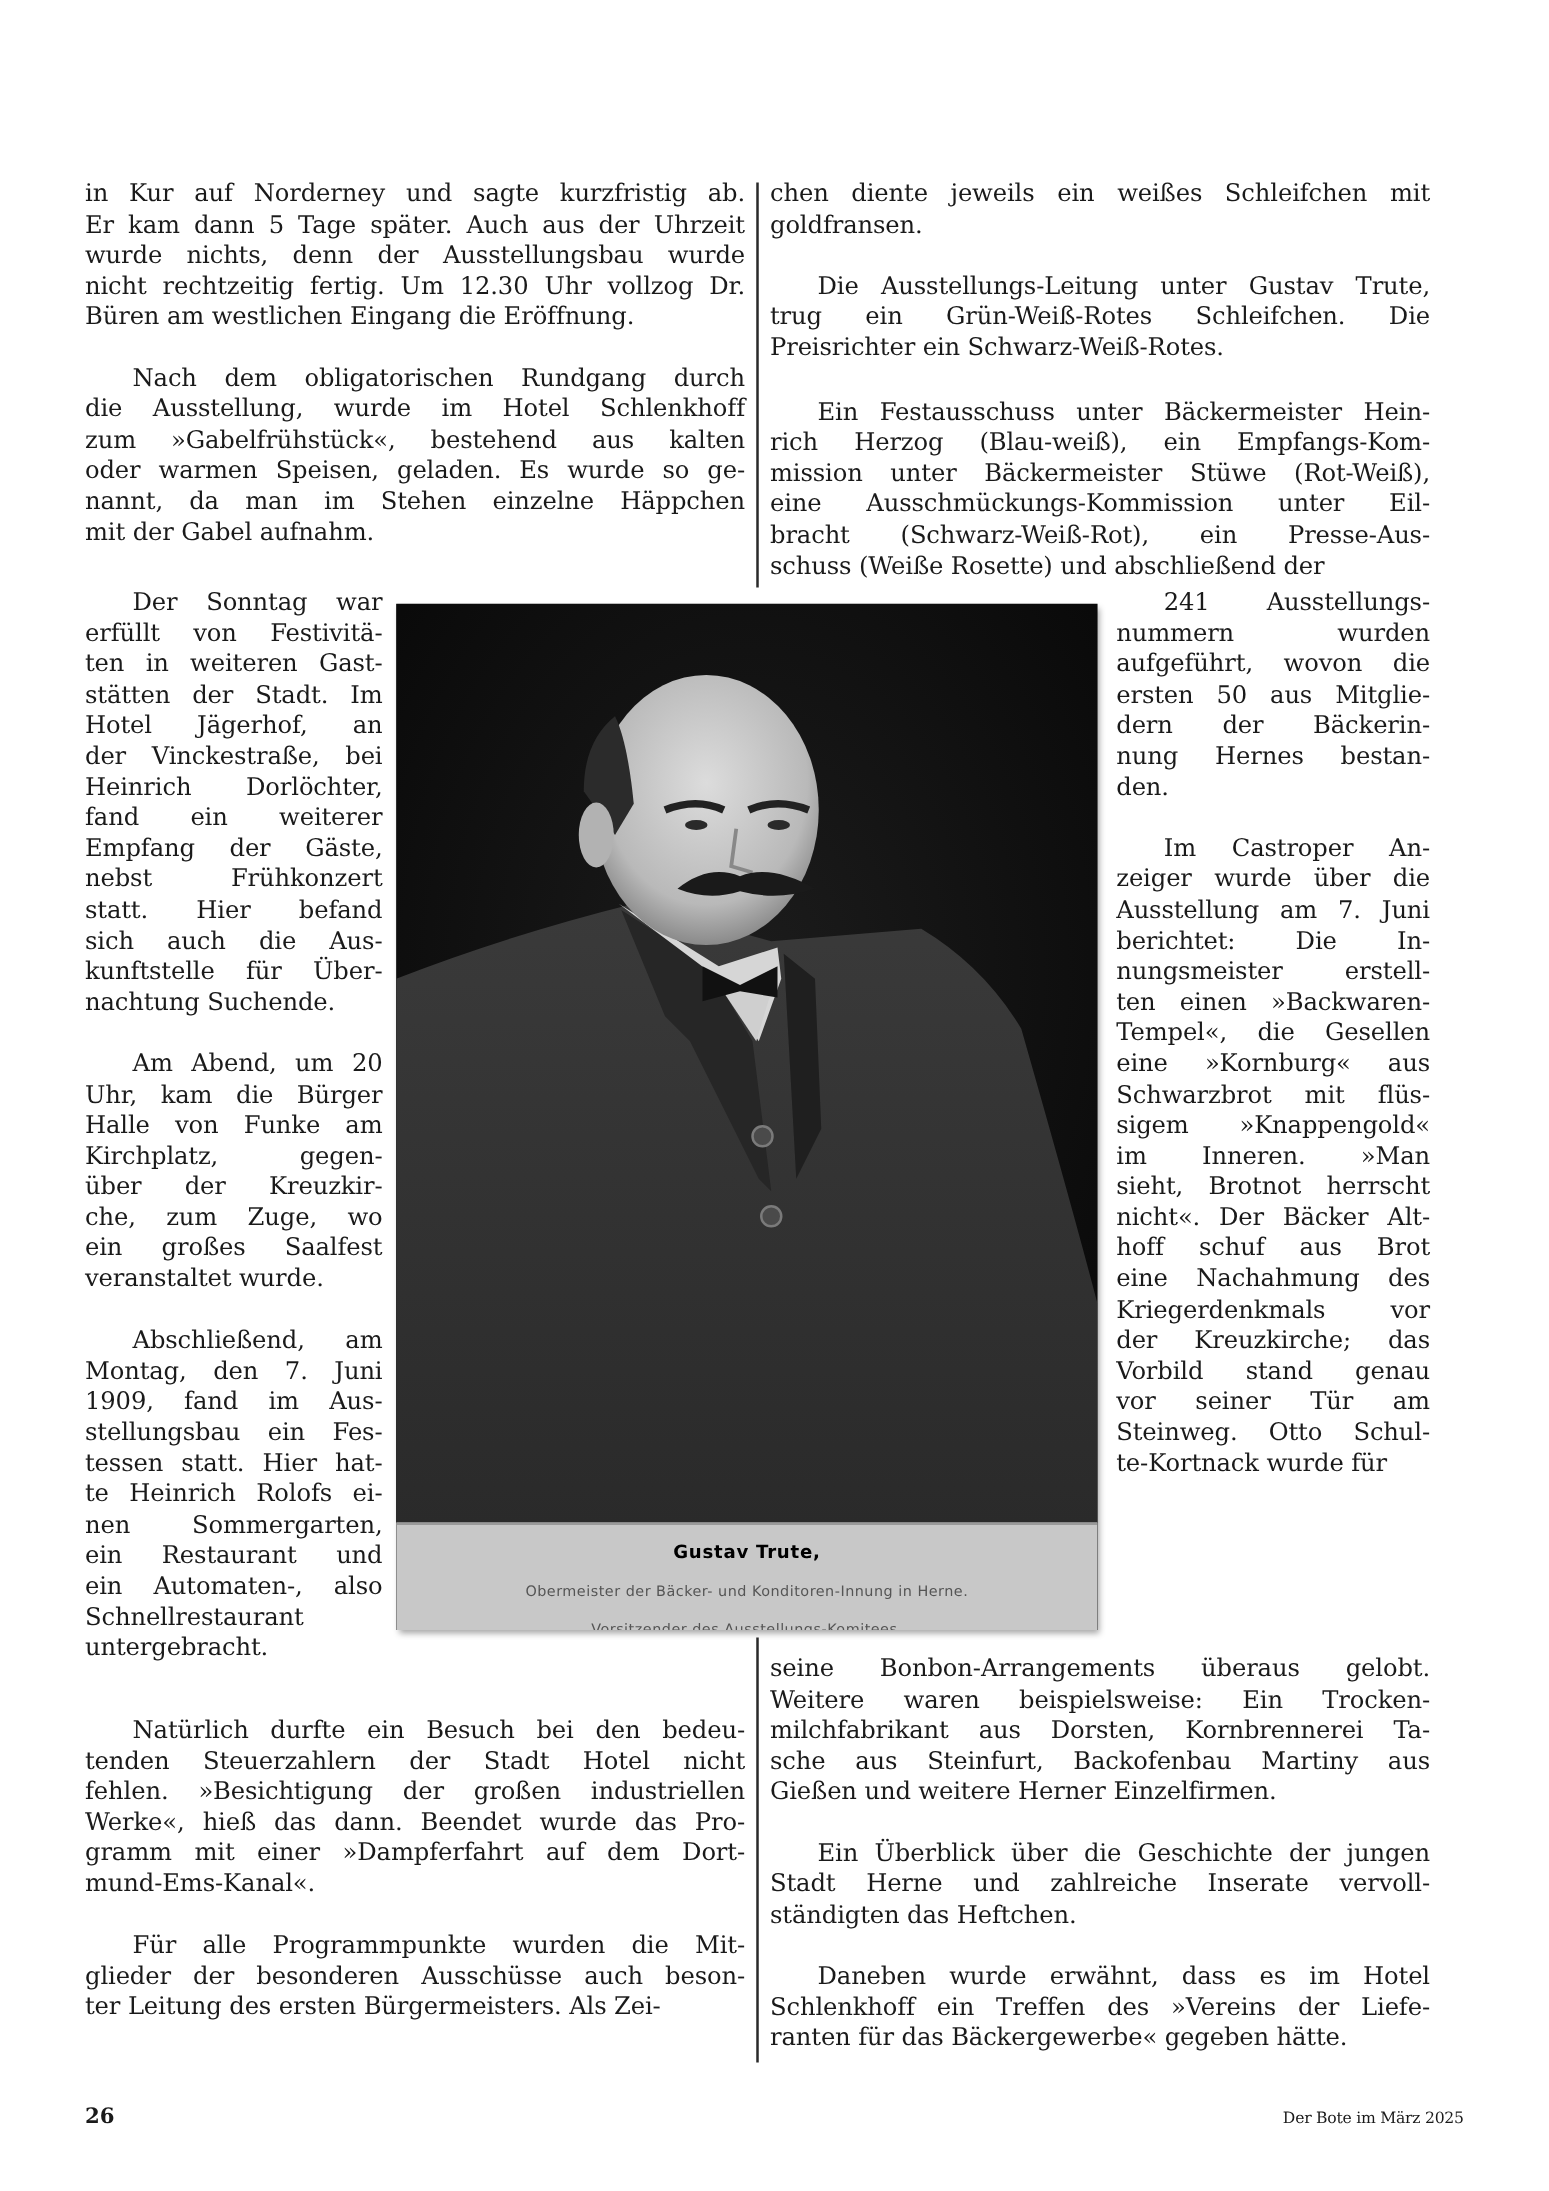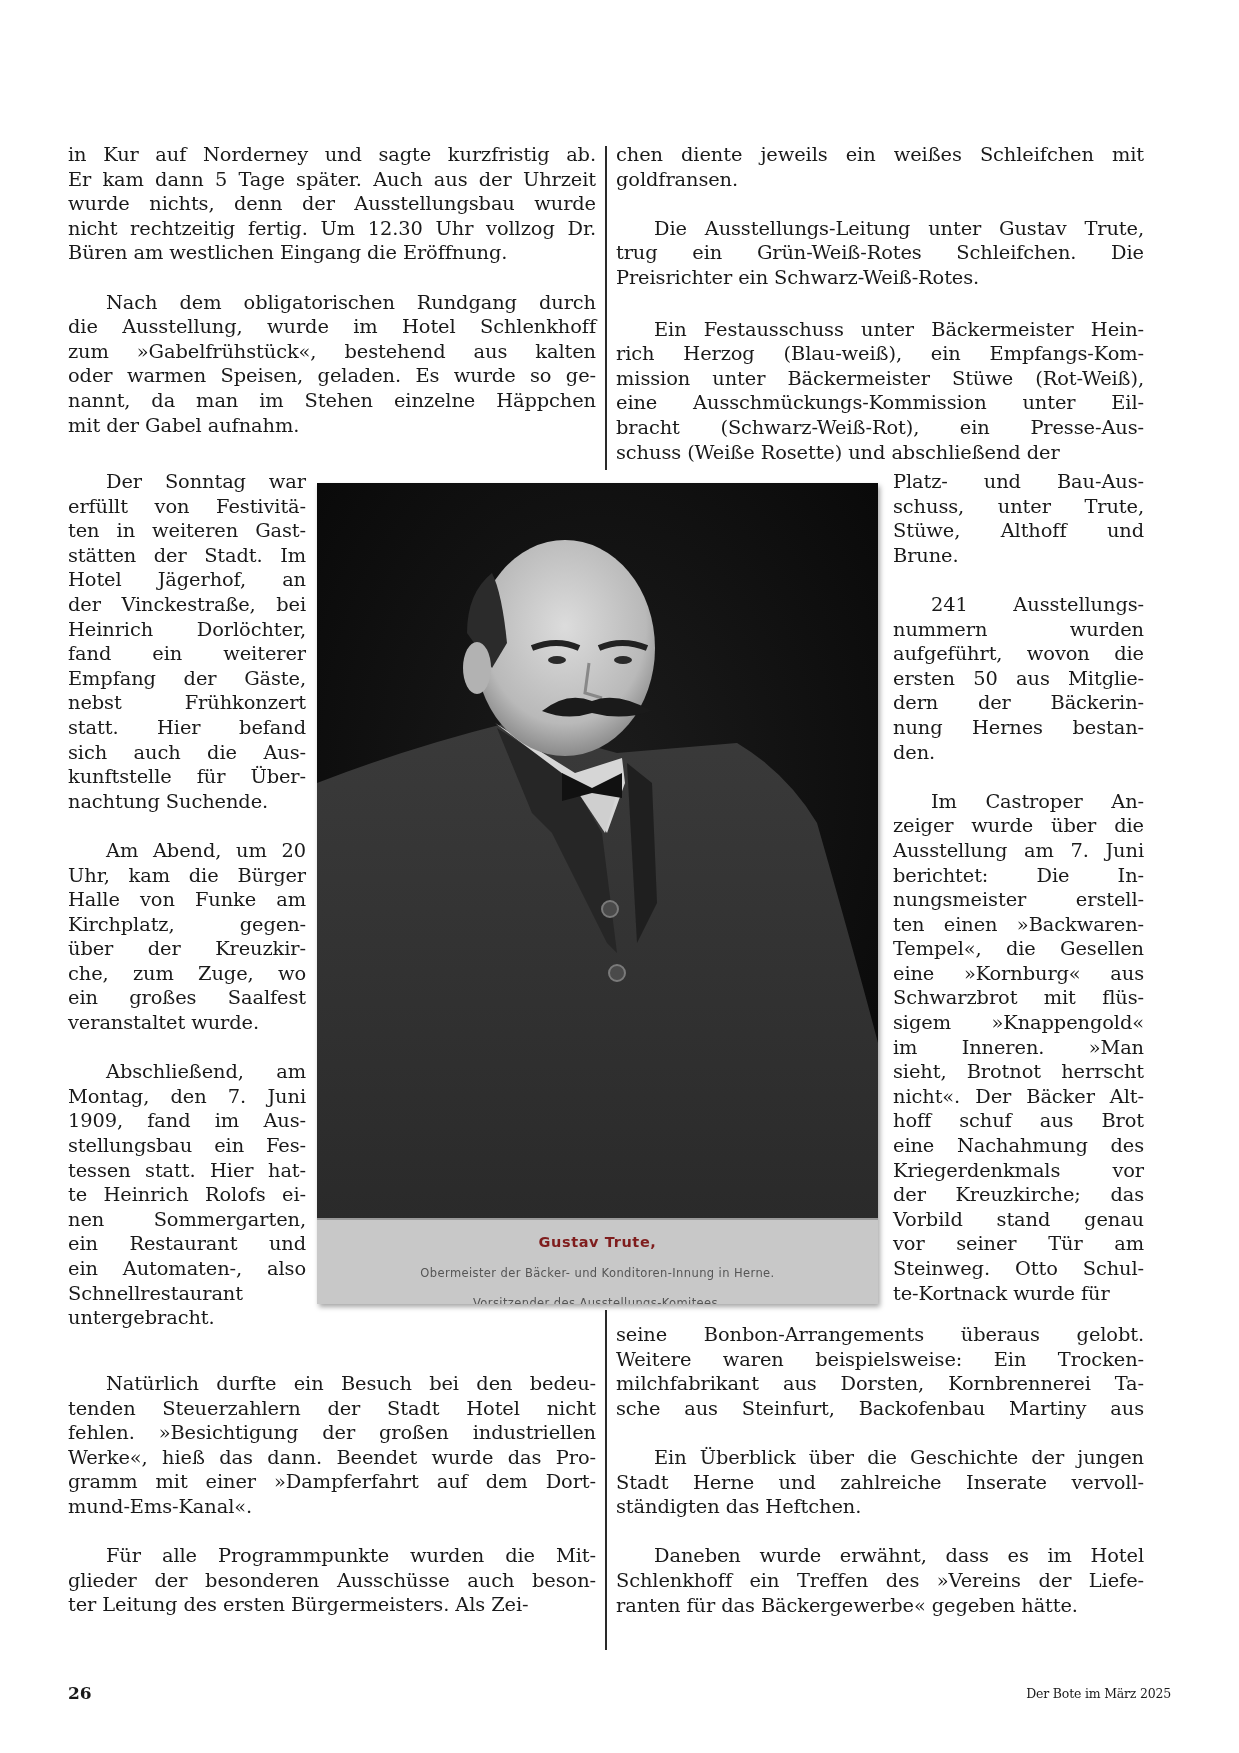--- a/index.html
+++ b/index.html
@@ -31,21 +31,21 @@
   }
   .photo svg { display: block; }
   .caption-band {
     position: absolute; left: 0; right: 0; bottom: 0; height: 84px;
     background: #c8c8c8;
     border-top: 2px solid #9a9a9a;
     text-align: center;
     font-family: "DejaVu Sans", "Liberation Sans", sans-serif;
     color: #3a3a3a;
   }
-  .cap-name { font-size: 14.5px; font-weight: bold; margin-top: 14px; letter-spacing: 0.6px; color: #7f1d1d; }
+  .cap-name { font-size: 14.5px; font-weight: bold; margin-top: 14px; letter-spacing: 0.6px; color: #000000; }
   .cap-line { font-size: 11.5px; margin-top: 16px; letter-spacing: 0.4px; color: #555; }
 
   .footer-left {
     position: absolute; left: 68px; top: 1683px;
     font-size: 17px; font-weight: bold; font-family: "DejaVu Serif", serif;
   }
   .footer-right {
     position: absolute; right: 68px; top: 1686px;
     font-size: 12.5px; font-family: "DejaVu Serif", serif;
     letter-spacing: -0.2px;
@@ -130,26 +130,20 @@
         <span class="ln">te Heinrich Rolofs ei-</span>
         <span class="ln">nen Sommergarten,</span>
         <span class="ln">ein Restaurant und</span>
         <span class="ln">ein Automaten-, also</span>
         <span class="ln">Schnellrestaurant</span>
         <span class="ln last">untergebracht.</span>
       </p>
     </div>
 
   <div class="block" style="left:893px; top:470px; width:251px;">
-      <p>
-        <span class="ln">Platz- und Bau-Aus-</span>
-        <span class="ln">schuss, unter Trute,</span>
-        <span class="ln">Stüwe, Althoff und</span>
-        <span class="ln last">Brune.</span>
-      </p>
       <p>
         <span class="ln" style="padding-left: 38px;">241 Ausstellungs-</span>
         <span class="ln">nummern wurden</span>
         <span class="ln">aufgeführt, wovon die</span>
         <span class="ln">ersten 50 aus Mitglie-</span>
         <span class="ln">dern der Bäckerin-</span>
         <span class="ln">nung Hernes bestan-</span>
         <span class="ln last">den.</span>
       </p>
       <p>
@@ -192,20 +186,21 @@
         <span class="ln last">ter Leitung des ersten Bürgermeisters. Als Zei-</span>
       </p>
     </div>
 
   <div class="block" style="left:616px; top:1323px; width:528px;">
       <p>
         <span class="ln">seine Bonbon-Arrangements überaus gelobt.</span>
         <span class="ln">Weitere waren beispielsweise: Ein Trocken-</span>
         <span class="ln">milchfabrikant aus Dorsten, Kornbrennerei Ta-</span>
         <span class="ln">sche aus Steinfurt, Backofenbau Martiny aus</span>
+        <span class="ln last">Gießen und weitere Herner Einzelfirmen.</span>
       </p>
       <p>
         <span class="ln" style="padding-left: 38px;">Ein Überblick über die Geschichte der jungen</span>
         <span class="ln">Stadt Herne und zahlreiche Inserate vervoll-</span>
         <span class="ln last">ständigten das Heftchen.</span>
       </p>
       <p>
         <span class="ln" style="padding-left: 38px;">Daneben wurde erwähnt, dass es im Hotel</span>
         <span class="ln">Schlenkhoff ein Treffen des »Vereins der Liefe-</span>
         <span class="ln last">ranten für das Bäckergewerbe« gegeben hätte.</span>

